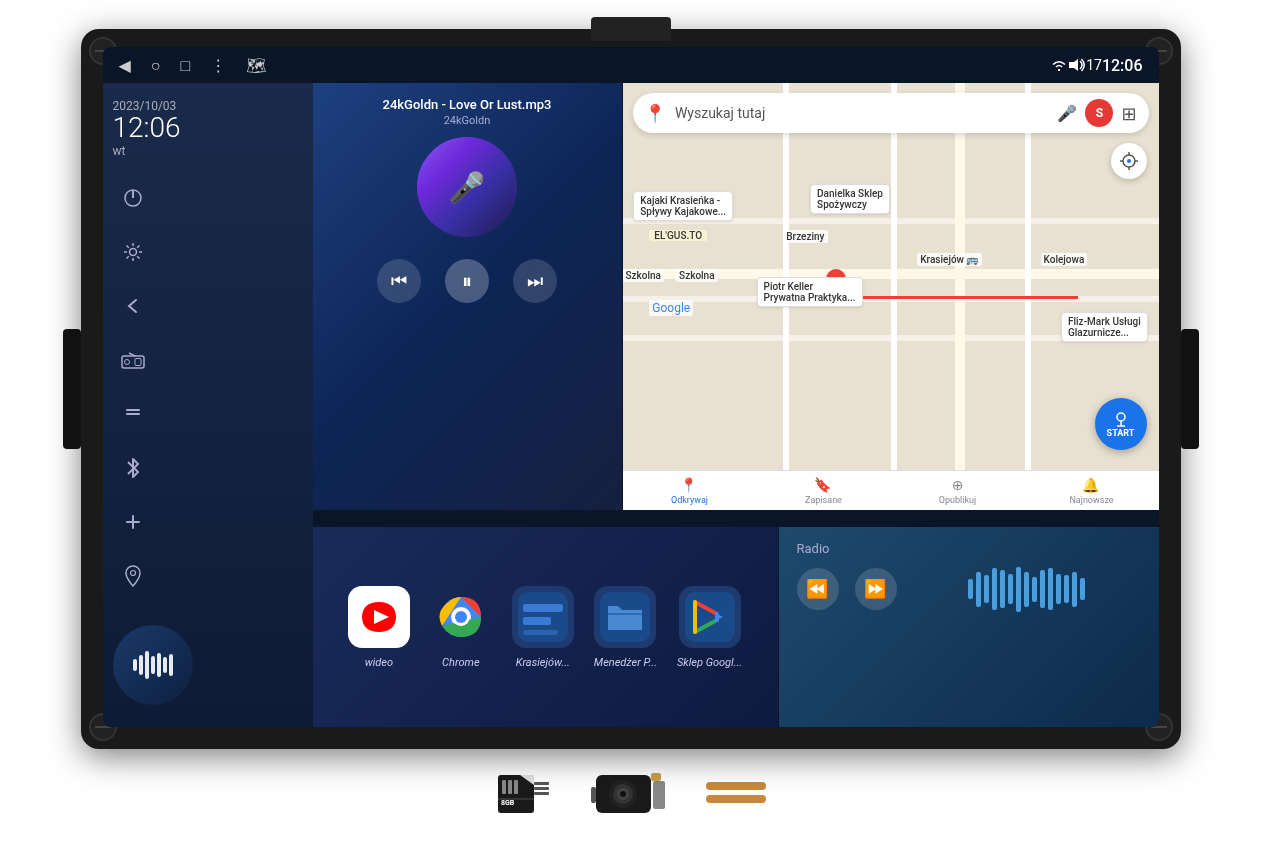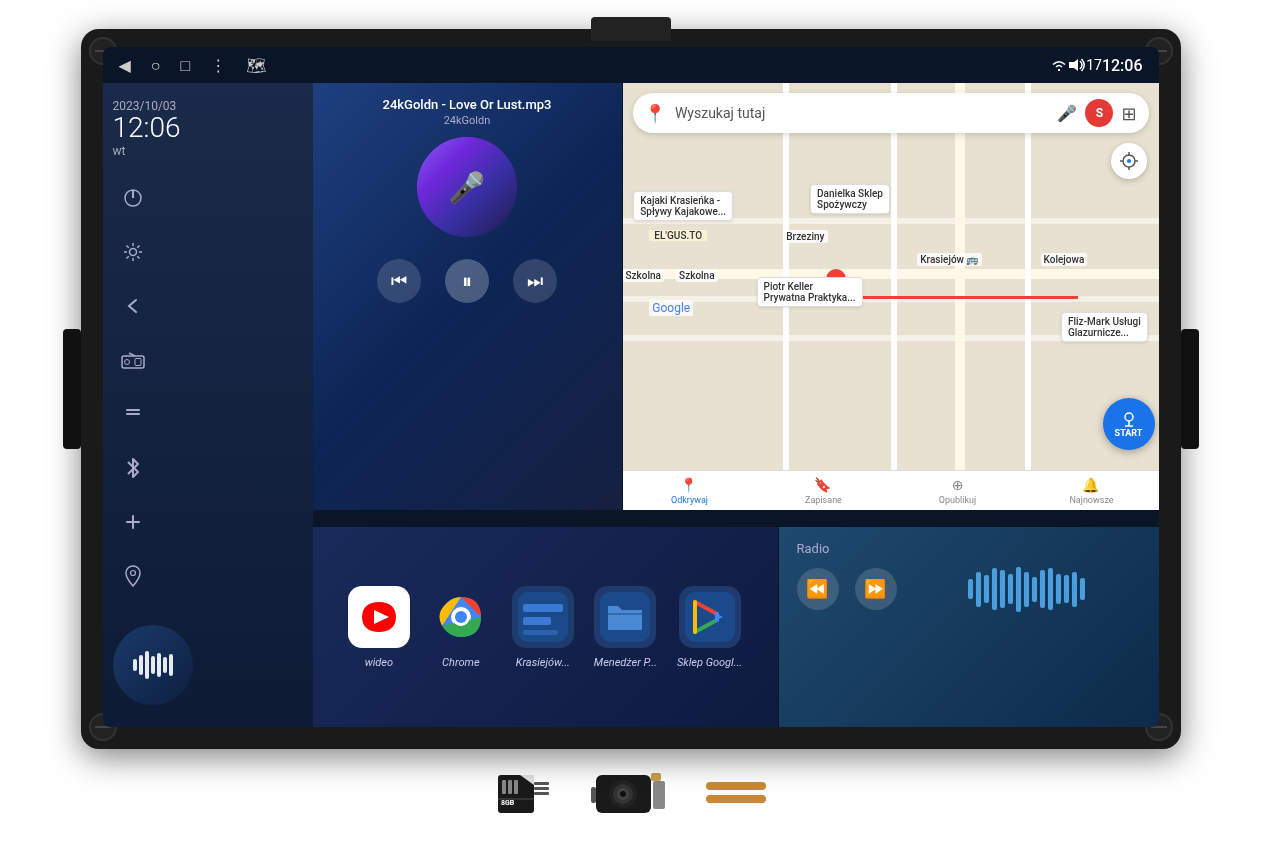--- a/index.html
+++ b/index.html
@@ -375,21 +375,21 @@
     }
     
     .route-line {
       position: absolute;
       height: 3px;
       background: #ea4335;
     }
     
     .start-btn {
       position: absolute;
-      right: 4px;
+      right: 12px;
       bottom: 60px;
       width: 52px;
       height: 52px;
       background: #1a73e8;
       border-radius: 50%;
       display: flex;
       flex-direction: column;
       align-items: center;
       justify-content: center;
       color: #fff;

